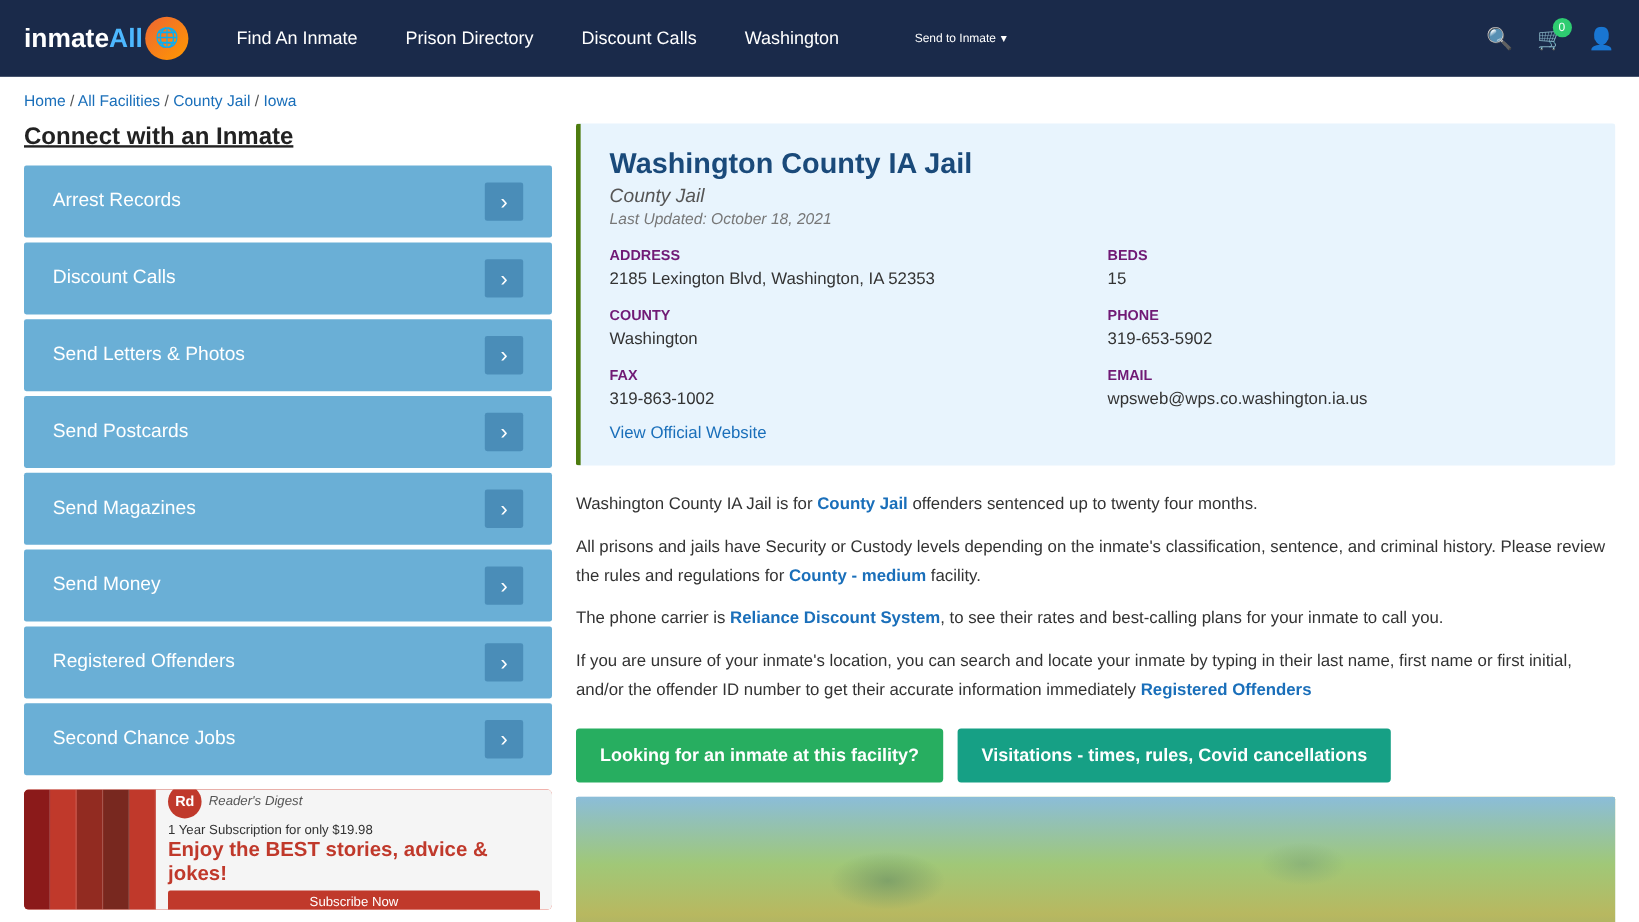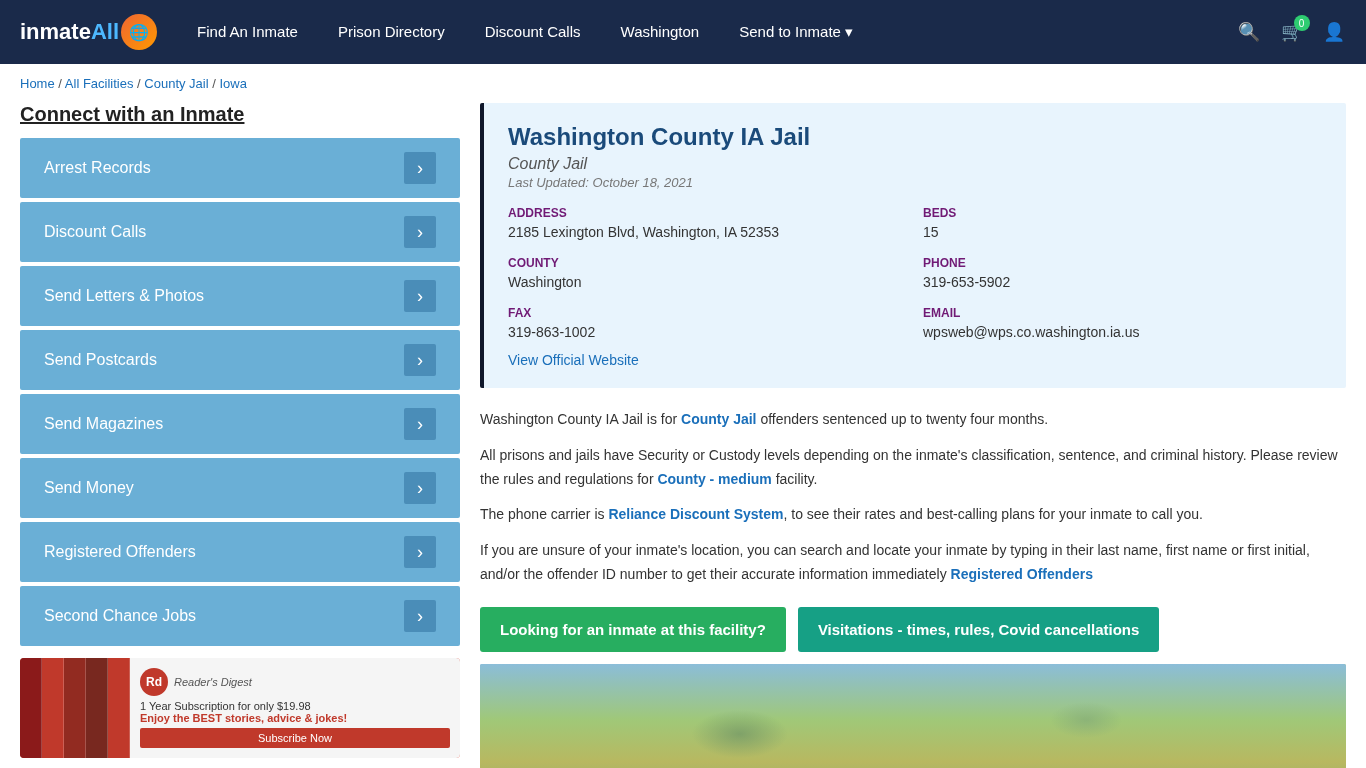--- a/index.html
+++ b/index.html
@@ -61,23 +61,23 @@
       top: -6px; right: -6px;
       background: #2ecc71;
       color: #fff;
       font-size: 10px;
       border-radius: 50%;
       width: 16px; height: 16px;
       display: flex; align-items: center; justify-content: center;
     }
     .send-to-inmate-btn {
       color: #fff;
-      font-size: 15px;
-      cursor: pointer;
-      display: flex; gap: 4px;
+      font-size: 10px;
+      cursor: pointer;
+      display: flex; align-items: center; gap: 4px; margin-left: 23px;
     }
 
     
     .breadcrumb {
       padding: 12px 20px;
       font-size: 13px;
     }
     .breadcrumb a { color: #1a6fba; text-decoration: none; }
     .breadcrumb span { color: #555; }
 
@@ -176,40 +176,40 @@
     .ad-logo-circle {
       width: 28px; height: 28px;
       background: #c0392b;
       border-radius: 50%;
       display: flex; align-items: center; justify-content: center;
       color: #fff;
       font-size: 12px;
       font-weight: bold;
     }
     .ad-text { font-size: 11px; color: #333; }
-    .ad-highlight { color: #c0392b; font-weight: bold; font-size: 11px; }
+    .ad-highlight { color: #c0392b; font-weight: bold; font-size: 17px; }
     .ad-subscribe-btn {
       background: #c0392b;
       color: #fff;
       border: none;
       padding: 4px 10px;
       font-size: 11px;
       cursor: pointer;
       border-radius: 2px;
       margin-top: 4px;
       display: inline-block;
     }
 
     
     .content {
       flex: 1;
     }
     .facility-card {
       background: #e8f4fd;
-      border-left: 4px solid #0f172a;
+      border-left: 4px solid #4d7c0f;
       padding: 20px 24px;
       margin-bottom: 20px;
       border-radius: 2px;
     }
     .facility-name {
       font-size: 24px;
       font-weight: bold;
       color: #1a4a7a;
       margin-bottom: 4px;
     }

